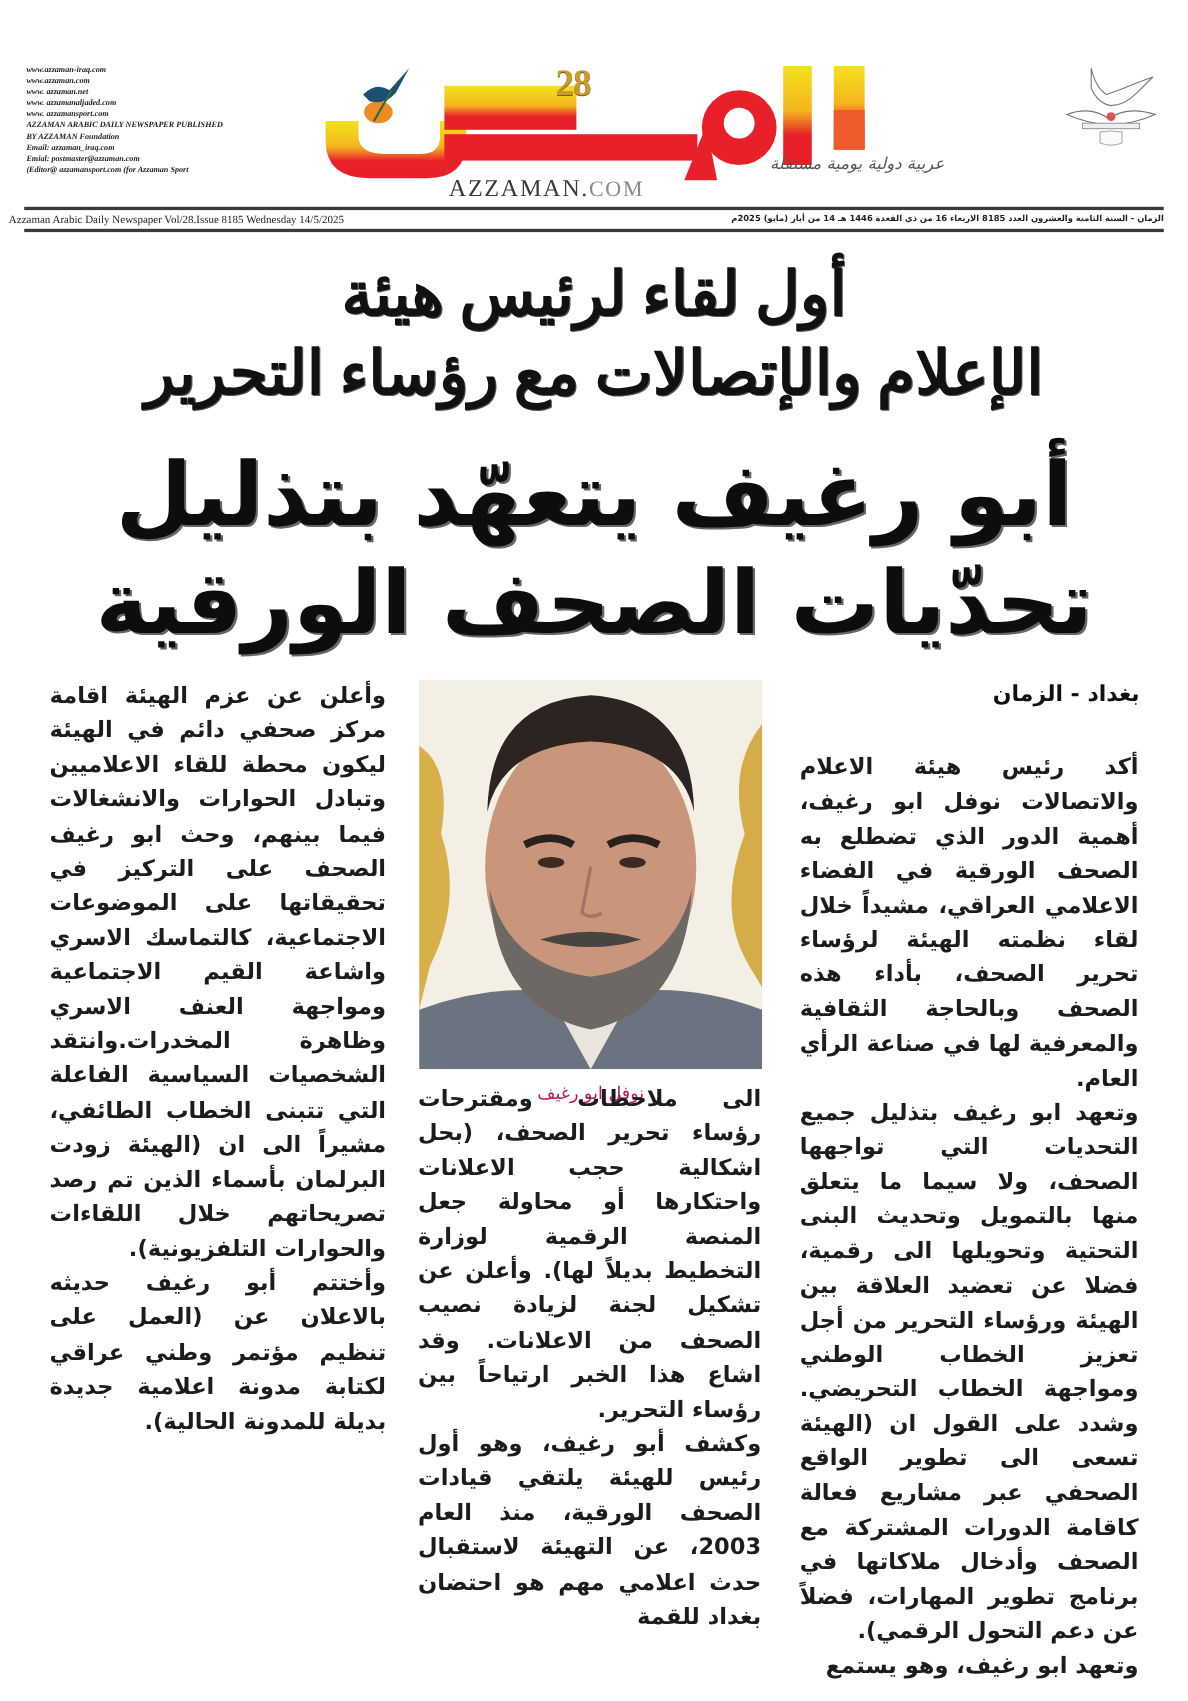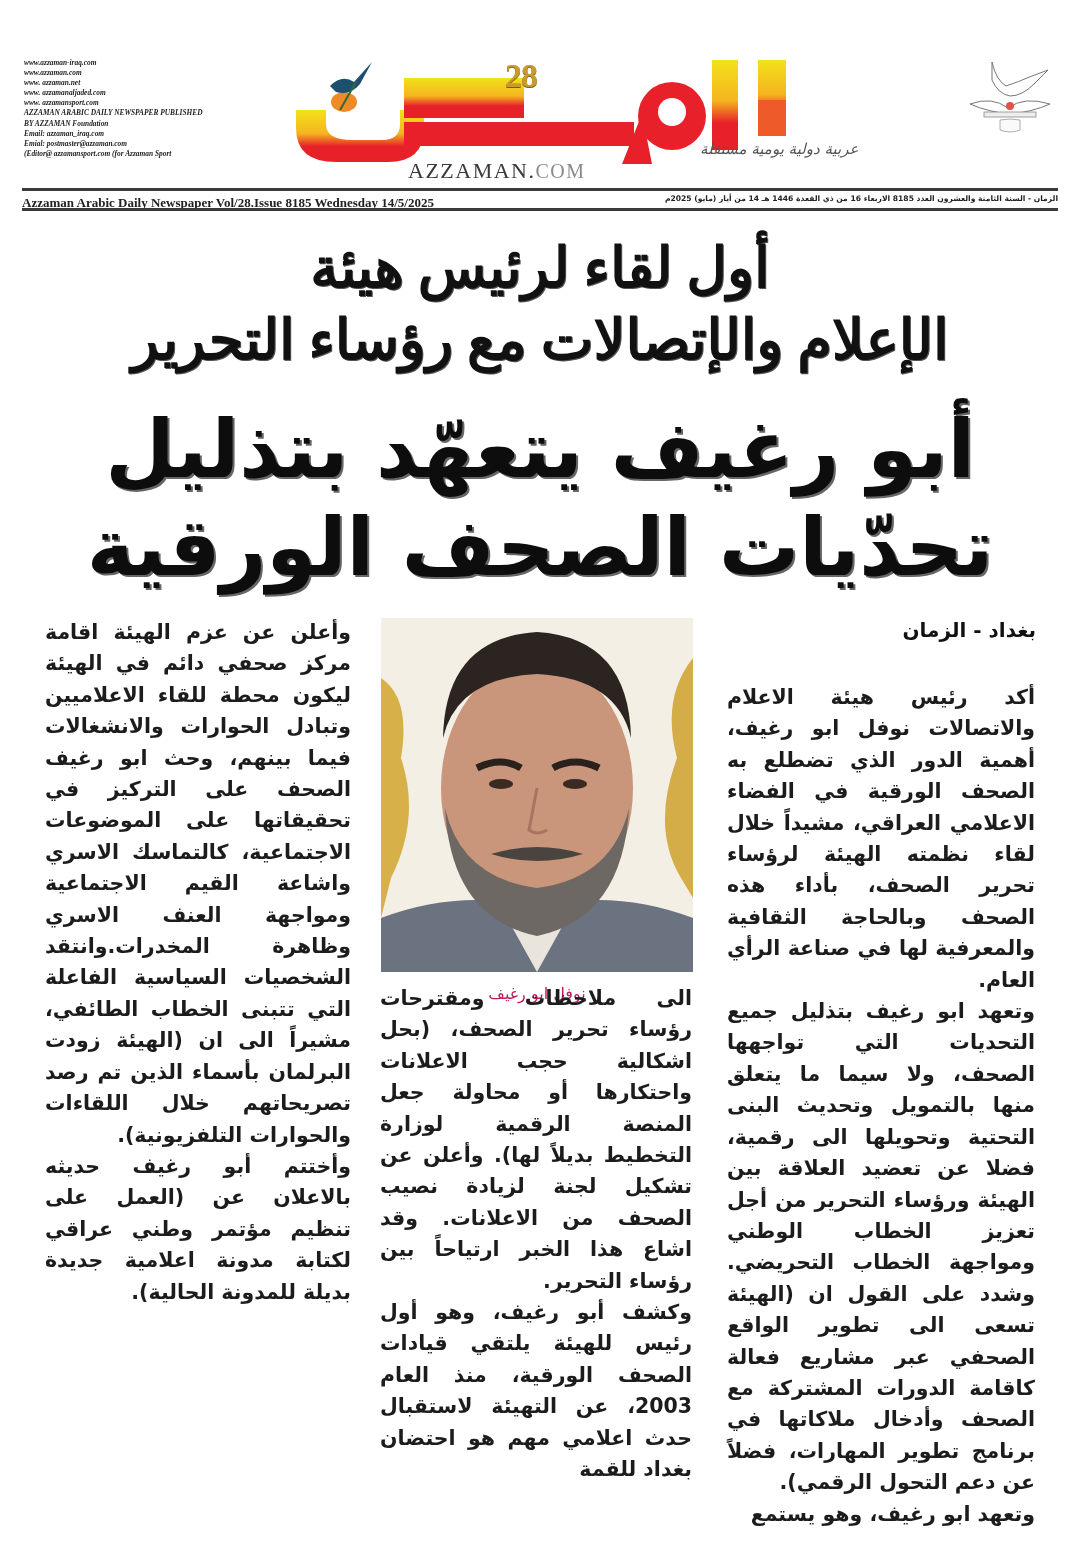--- a/index.html
+++ b/index.html
@@ -11,21 +11,21 @@
     .urls div { white-space: nowrap; }
     .logo-ar { left: 292px; top: 54px; width: 520px; height: 110px; }
     .bird { left: 310px; top: 56px; width: 80px; height: 60px; }
     .anniv { left: 505px; top: 56px; font-family: "Liberation Serif", serif; font-weight: bold; font-size: 34px; line-height: 40px; color: #c99a2e; text-shadow: 0 1px 0 #7b5a12; letter-spacing: -1px; }
     .tagline { left: 700px; top: 140px; font-family: "DejaVu Sans", sans-serif; font-size: 15px; color: #555; direction: rtl; white-space: nowrap; font-style: italic; }
     .logo-en { left: 408px; top: 158px; font-family: "Liberation Serif", serif; font-size: 22px; letter-spacing: 1.5px; color: #3a3a3a; white-space: nowrap; }
     .logo-en .com { color: #8a8a8a; font-size: 20px; }
     .emblem { left: 962px; top: 56px; width: 96px; height: 84px; }
 
     .rule { left: 22px; width: 1036px; height: 3px; background: #3a3a3a; }
-    .dateline-en { left: 22px; top: 195px; font-family: "Liberation Serif", serif; font-weight: bold; font-size: 13px; color: #222; white-space: nowrap; }
+    .dateline-en { left: 8px; top: 195px; font-family: "Liberation Serif", serif; font-weight: normal; font-size: 10px; color: #222; white-space: nowrap; }
     .dateline-ar { right: 22px; top: 194px; font-family: "DejaVu Sans", sans-serif; font-weight: bold; font-size: 7.6px; color: #222; direction: rtl; white-space: nowrap; }
 
     
     .kicker { left: 60px; width: 960px; text-align: center; direction: rtl; font-family: Liberation Serif, serif; font-weight: bold; font-size: 56px; line-height: 50px; color: #111; letter-spacing: -0.5px; text-shadow: 1px 1px 0 #555; }
     .main-head { left: 40px; width: 1000px; text-align: center; direction: rtl; font-family: "DejaVu Sans", sans-serif; font-weight: bold; font-size: 80px; line-height: 92px; color: #0d0d0d; letter-spacing: -2px; text-shadow: 2px 2px 0 #666; }
 
     
     .col { direction: rtl; text-align: justify; text-align-last: right; font-family: "DejaVu Sans", sans-serif; font-weight: bold; font-size: 20.5px; line-height: 31.4px; color: #1c1c1c; }
     .col p { margin: 0; }
     .col-right { left: 727px; top: 682px; width: 308px; }

